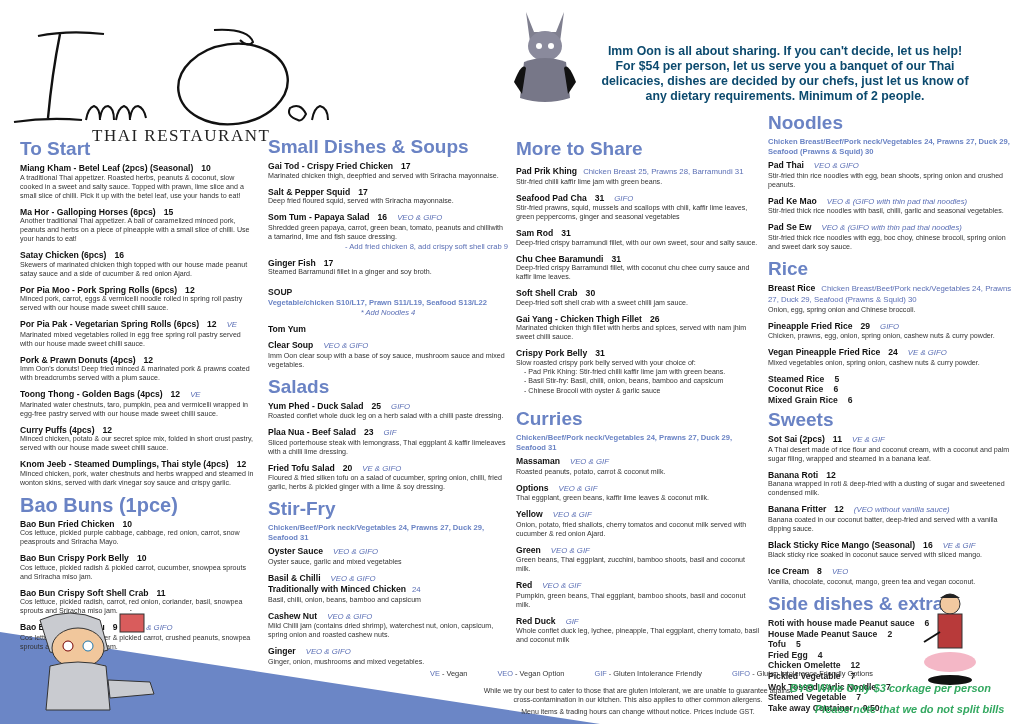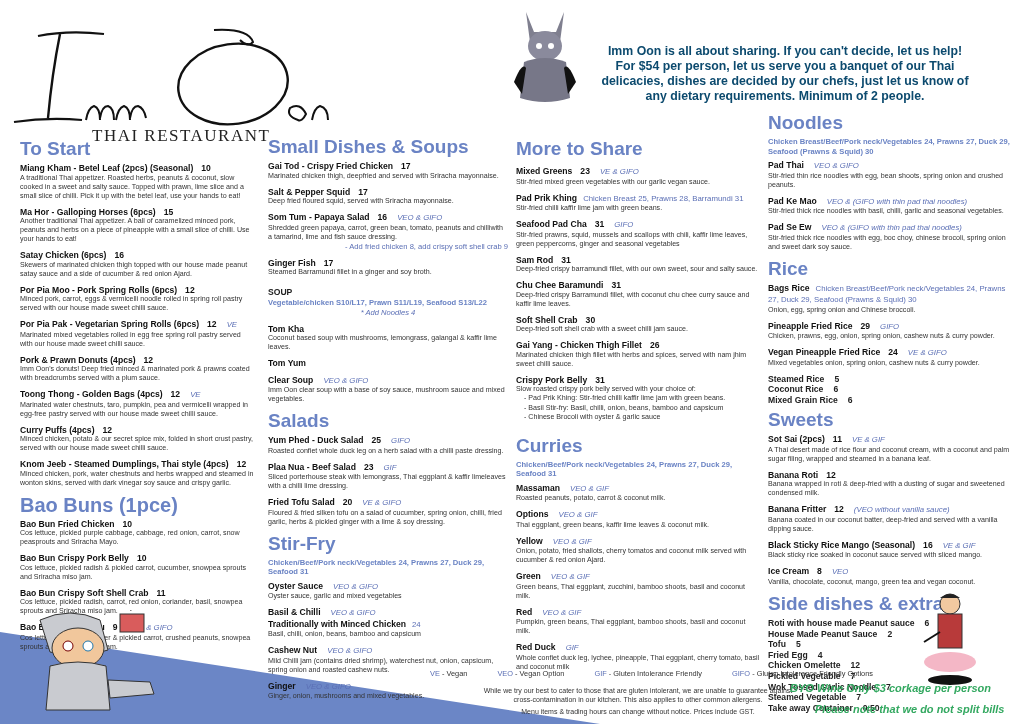--- a/index.html
+++ b/index.html
@@ -153,24 +153,20 @@
       <div class="item">
         <div class="item-head"><span>Ginger Fish</span><span class="price">17</span></div>
         <div class="item-desc">Steamed Barramundi fillet in a ginger and soy broth.</div>
       </div>
     </div>
   <div class="soup-title">SOUP</div>
   <div class="sub-line" style="margin-bottom:0">Vegetable/chicken S10/L17, Prawn S11/L19, Seafood S13/L22</div>
   <div class="note-right" style="font-style:italic; text-align:center; margin-bottom:6px;">* Add Noodles    4</div>
   <div id="soup-list">
       <div class="item">
-        <div class="item-head"><span>Tom Kha</span></div>
-        <div class="item-desc">Coconut based soup with mushrooms, lemongrass, galangal &amp; kaffir lime leaves.</div>
-      </div>
-      <div class="item">
         <div class="item-head"><span>Tom Yum</span></div>
       </div>
       <div class="item">
         <div class="item-head"><span>Clear Soup</span><span class="tag">VEO &amp; GIFO</span></div>
         <div class="item-desc">Imm Oon clear soup with a base of soy sauce, mushroom sauce and mixed vegetables.</div>
       </div>
     </div>
   <h2 class="sec" style="margin-top:6px;">Salads</h2>
   <div id="salad-list">
       <div class="item">
@@ -205,24 +201,20 @@
       <div class="item">
         <div class="item-head"><span>Ginger</span><span class="tag">VEO &amp; GIFO</span></div>
         <div class="item-desc">Ginger, onion, mushrooms and mixed vegetables.</div>
       </div>
     </div>
 </div>
 
 <div class="col col3">
   <h2 class="sec" style="margin-bottom:6px;">More to Share</h2>
   <div id="share-list">
-      <div class="item">
-        <div class="item-head"><span>Mixed Greens</span><span class="price">23</span><span class="tag">VE &amp; GIFO</span></div>
-        <div class="item-desc">Stir-fried mixed green vegetables with our garlic vegan sauce.</div>
-      </div>
       <div class="item">
         <div class="item-head"><span>Pad Prik Khing</span><span class="opt">Chicken Breast 25, Prawns 28, Barramundi 31</span></div>
         <div class="item-desc">Stir-fried chilli kaffir lime jam with green beans.</div>
       </div>
       <div class="item">
         <div class="item-head"><span>Seafood Pad Cha</span><span class="price">31</span><span class="tag">GIFO</span></div>
         <div class="item-desc">Stir-fried prawns, squid, mussels and scallops with chili, kaffir lime leaves, green peppercorns, ginger and seasonal vegetables</div>
       </div>
       <div class="item">
         <div class="item-head"><span>Sam Rod</span><span class="price">31</span></div>
@@ -291,21 +283,21 @@
         <div class="item-desc">Stir-fried thick rice noodles with basil, chilli, garlic and seasonal vegetables.</div>
       </div>
       <div class="item">
         <div class="item-head"><span>Pad Se Ew</span><span class="tag">VEO &amp; (GIFO with thin pad thai noodles)</span></div>
         <div class="item-desc">Stir-fried thick rice noodles with egg, boc choy, chinese brocoli, spring onion and sweet dark soy sauce.</div>
       </div>
     </div>
   <h2 class="sec">Rice</h2>
   <div id="rice-list">
       <div class="item">
-        <div class="item-head" style="white-space: normal;"><span>Bags Rice</span><span class="opt">Chicken Breast/Beef/Pork neck/Vegetables 24, Prawns 27, Duck 29, Seafood (Prawns &amp; Squid) 30</span></div>
+        <div class="item-head" style="white-space: normal;"><span>Breast Rice</span><span class="opt">Chicken Breast/Beef/Pork neck/Vegetables 24, Prawns 27, Duck 29, Seafood (Prawns &amp; Squid) 30</span></div>
         <div class="item-desc" style="white-space: normal;">Onion, egg, spring onion and Chinese broccoli.</div>
       </div>
       <div class="item">
         <div class="item-head" style="white-space: normal;"><span>Pineapple Fried Rice</span><span class="price">29</span><span class="tag">GIFO</span></div>
         <div class="item-desc">Chicken, prawns, egg, onion, spring onion, cashew nuts &amp; curry powder.</div>
       </div>
       <div class="item">
         <div class="item-head" style="white-space: normal;"><span>Vegan Pineapple Fried Rice</span><span class="price">24</span><span class="tag">VE &amp; GIFO</span></div>
         <div class="item-desc">Mixed vegetables onion, spring onion, cashew nuts &amp; curry powder.</div>
       </div>

